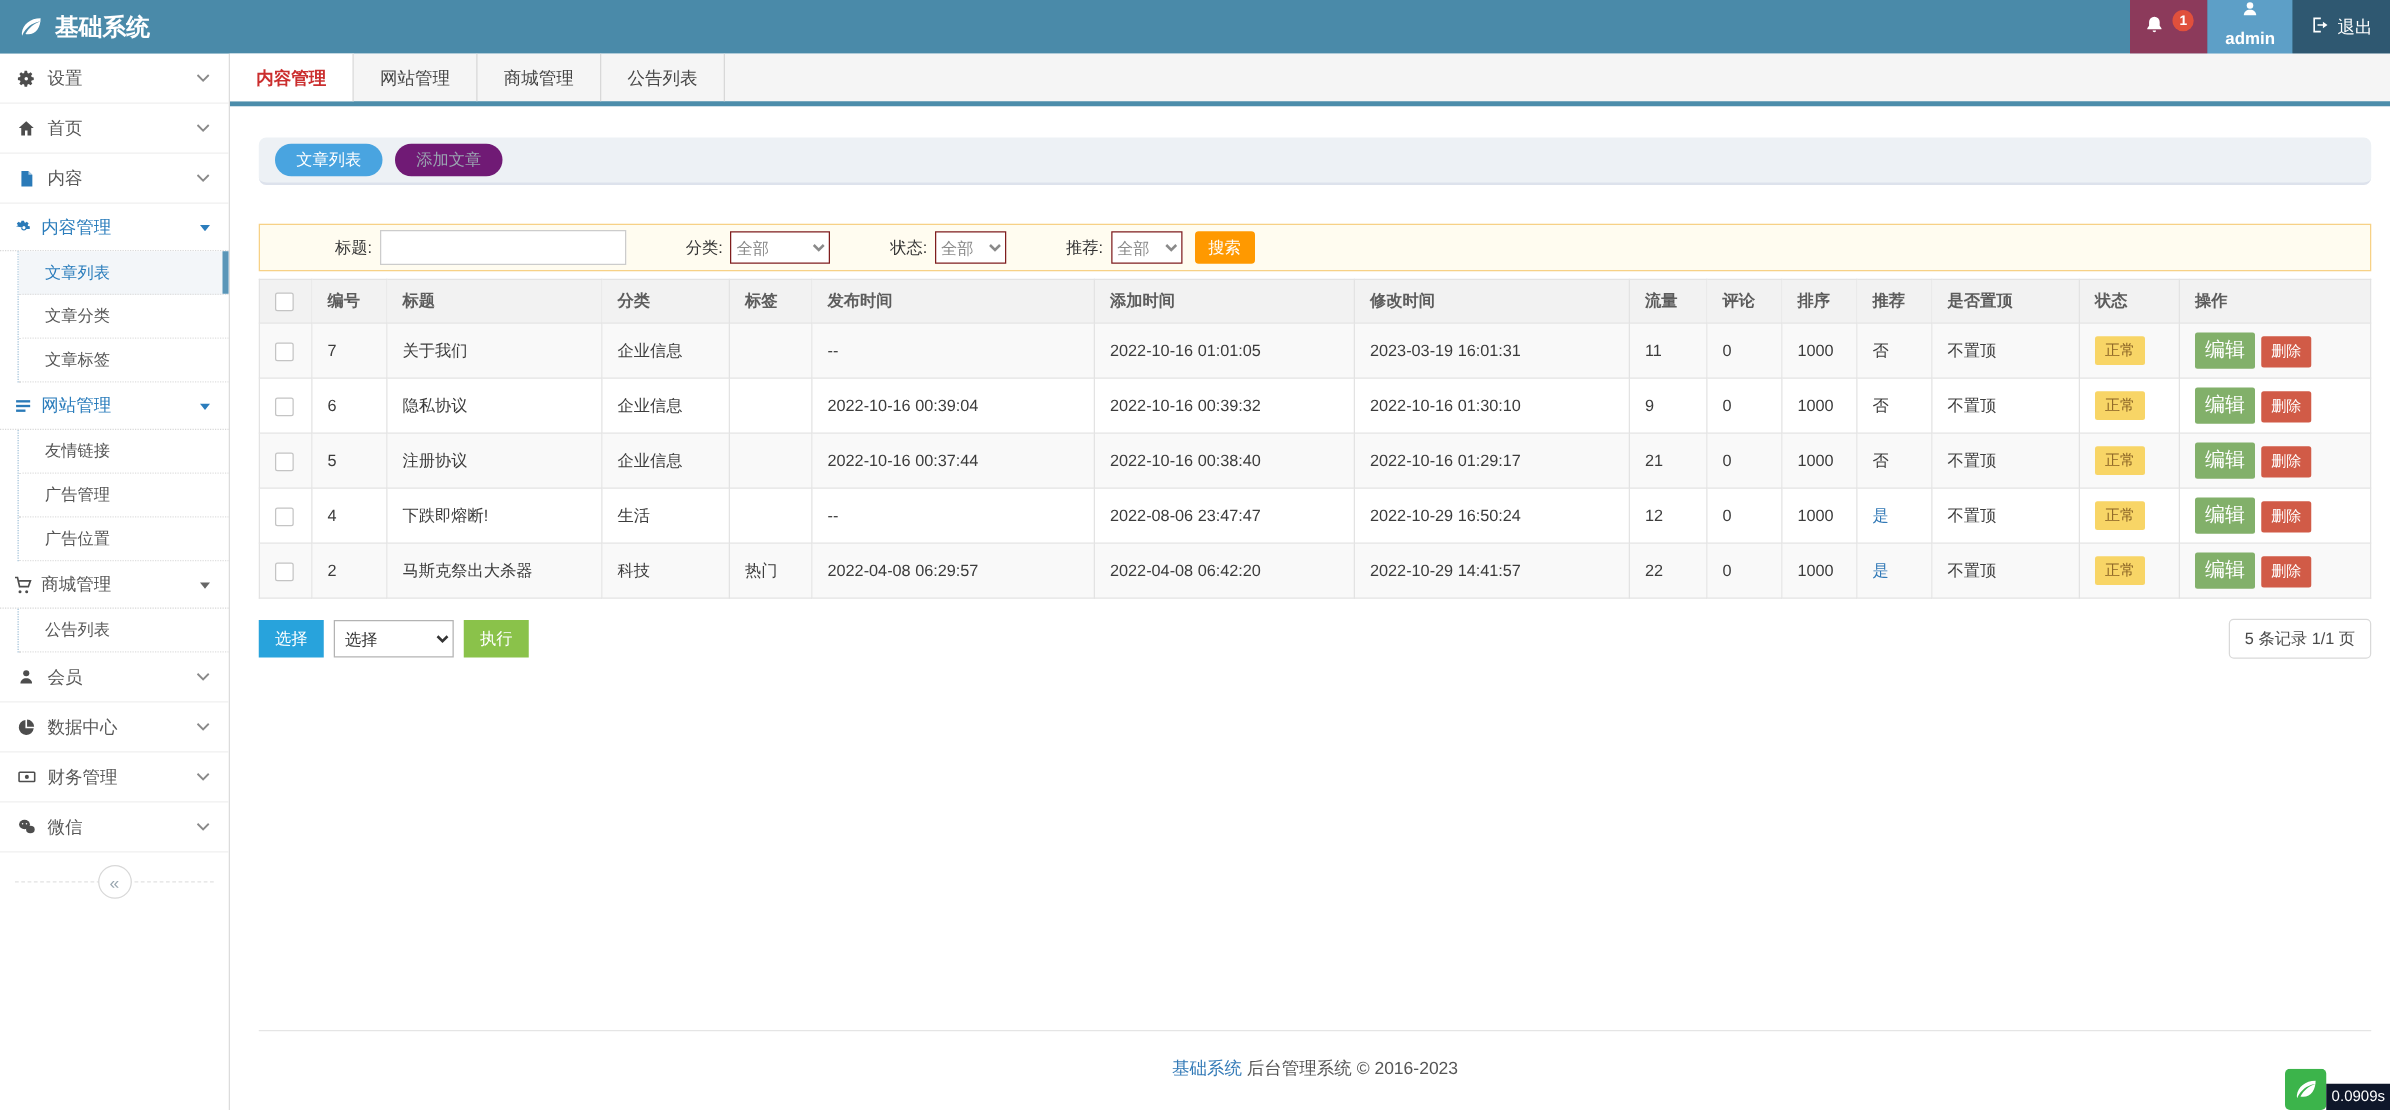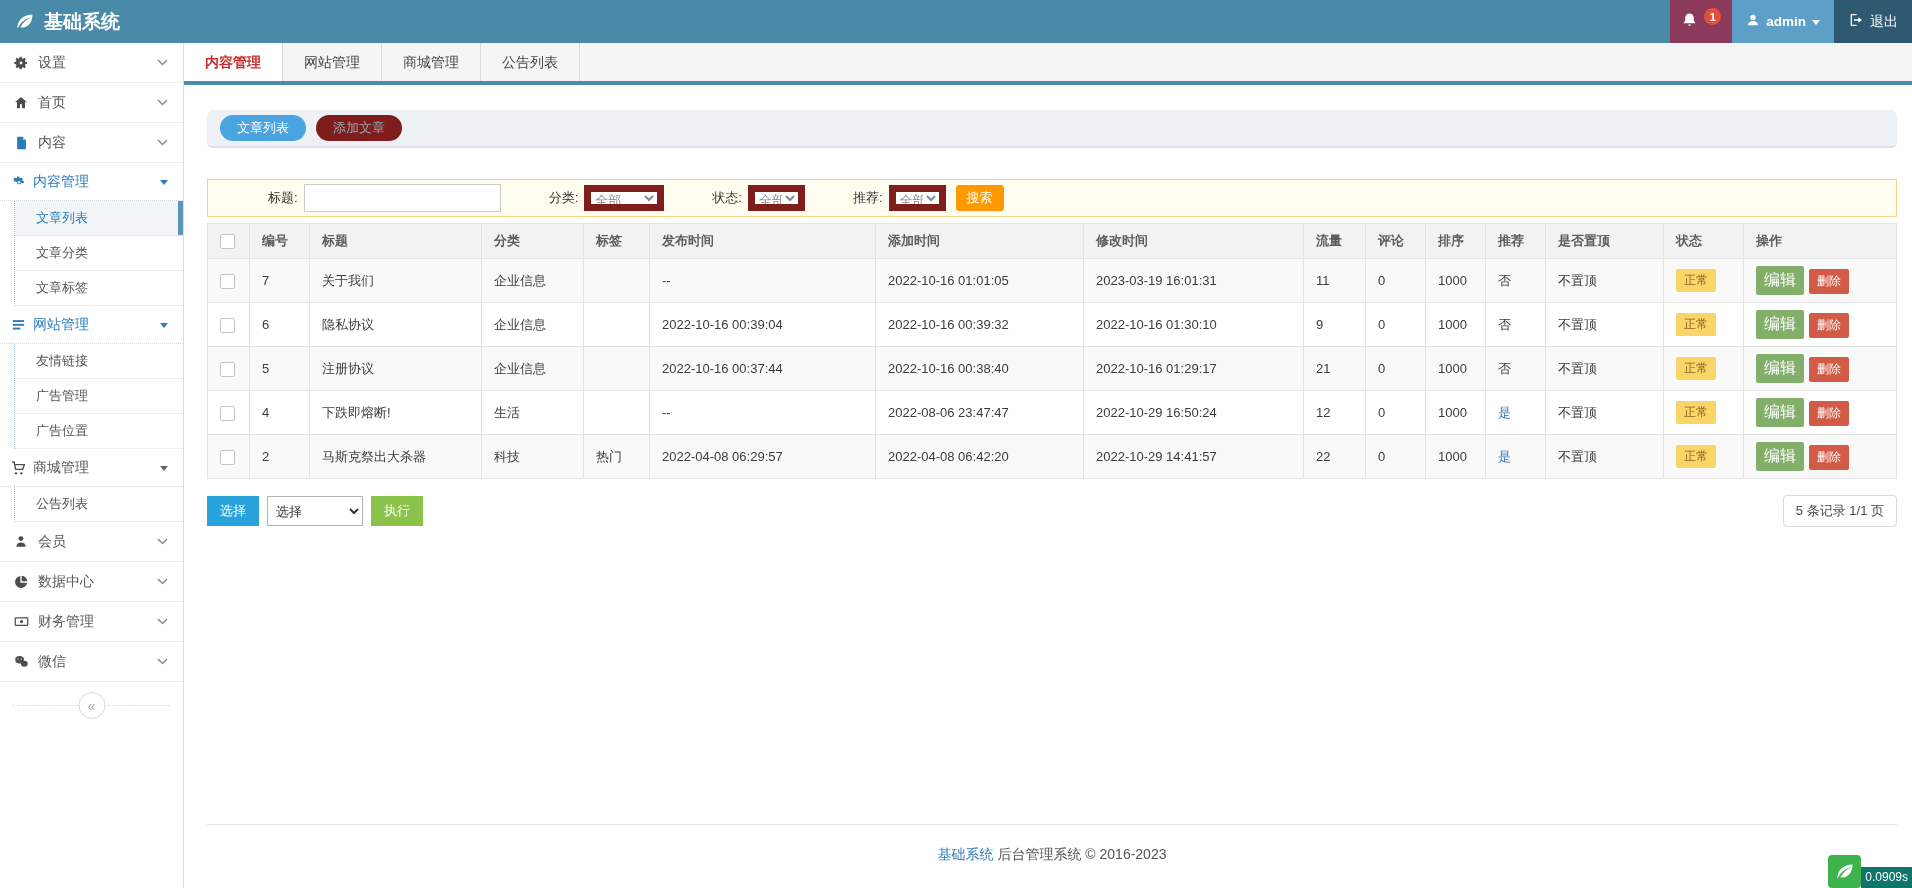--- a/index.html
+++ b/index.html
@@ -14,21 +14,21 @@
   
   .navbar { height:43px; background:#4a8aa9; display:flex; align-items:stretch; color:#fff; flex-shrink:0; }
   .brand { display:flex; align-items:center; gap:9px; padding:0 15px; font-size:19px; font-weight:bold; }
   .brand svg { display:block; }
   .nav-right { margin-left:auto; display:flex; }
   .nav-block { display:flex; align-items:center; gap:6px; cursor:pointer; }
   .nav-bell { background:#8c3a5b; padding:0 11px; }
   .badge { min-width:17px; height:17px; border-radius:9px; background:#e0503c; color:#fff;
            font-size:11px; display:flex; align-items:center; justify-content:center;
            transform:translateY(-5px); padding:0 4px; font-weight:bold; }
-  .nav-user { background:#5d9fc7; padding:0 14px; font-size:13.5px; font-weight:bold; }
+  .nav-user { background:#5d9fc7; padding:0 14px; font-size:13.5px; font-weight:bold;flex-direction:column; }
   .caret { width:0; height:0; border:4px solid transparent; border-top:5px solid #fff; margin-top:5px; }
   .nav-logout { background:#2f5871; padding:0 14px; font-size:14px; }
 
   
   .body-row { flex:1; display:flex; min-height:0; }
 
   
   .sidebar { width:184px; flex-shrink:0; background:#fff; border-right:1px solid #dcdcdc; overflow:hidden; }
   .side-item { height:40px; display:flex; align-items:center; padding:0 15px 0 11px;
                border-bottom:1px solid #efefef; font-size:14px; color:#585858; cursor:pointer; }
@@ -59,28 +59,28 @@
   .tabbar { display:flex; background:#f5f5f5; border-bottom:4px solid #4c8dab; height:42px; flex-shrink:0; }
   .tab { padding:0 21px; line-height:38px; font-size:14px; color:#464646; border-right:1px solid #d8d8d8; cursor:pointer; }
   .tab.active { background:#fff; color:#cb2e2e; font-weight:bold; }
 
   .content { flex:1; display:flex; flex-direction:column; padding:0 15px 0 23px; min-height:0; }
 
   .pill-panel { margin-top:25px; background:#edf1f5; border-radius:6px; border-bottom:2px solid #dde2ec;
                 padding:5px 13px; display:flex; gap:10px; flex-shrink:0; }
   .pill { height:26px; line-height:26px; padding:0 17px; border-radius:14px; font-size:13px; border:none; cursor:pointer; }
   .pill.active { background:#49a4e0; color:#fff; }
-  .pill.disabled { background:#7f1d1d; color:#9aa5b1; }
+  .pill.disabled { background:#701a75; color:#9aa5b1; }
 
   .filter-bar { margin-top:31px; background:#fffcf0; border:1px solid #f7d186; padding:4px 12px;
                 display:flex; align-items:center; font-size:13px; color:#333; flex-shrink:0; }
   .filter-bar label { margin-right:6px;margin-left:48px; }
   .gap { margin-left:17px; }
   .title-input { width:197px; height:28px; border:1px solid #ccc; padding:0 8px; font-size:13px; background:#fff; }
-  .filter-bar select { height:26px; border:7px solid #7f1d1d; color:#8a8a8a; background:#fff; font-size:13px; }
+  .filter-bar select { height:26px; border:1px solid #7f1d1d; color:#8a8a8a; background:#fff; font-size:13px; }
   .sel-cat { width:80px; }
   .sel-small { width:57px; }
   .search-btn { background:#ff9900; color:#fff; border:none; border-radius:3px; height:26px;
                 padding:0 11px; font-size:13px; margin-left:10px; cursor:pointer; }
 
   table.data-table { width:100%; border-collapse:collapse; table-layout:fixed; margin-top:6px; font-size:13px;border-radius:10px; }
   .data-table th, .data-table td { border:1px solid #e3e3e3; padding:0 12px; text-align:left;
                                    overflow:hidden; white-space:nowrap; }
   .data-table thead th { background:#f2f2f2; height:35px; color:#5c5c5c; font-weight:bold; }
   .data-table tbody td { height:44px; color:#3c3c3c; }
@@ -104,21 +104,21 @@
   .pagination { margin-left:auto; border:1px solid #d9d9d9; border-radius:4px; padding:6px 12px;
                 font-size:13px; color:#4a4a4a; background:#fff; }
 
   .footer { border-top:1px solid #e5e5e5; text-align:center; padding:21px 0 24px; font-size:14px;
             color:#555; margin-top:auto; flex-shrink:0; }
   .footer-link { color:#337ab7; text-decoration:none; cursor:pointer; }
 
   .perf-badge { position:fixed; right:0; bottom:0; display:flex; align-items:flex-end; }
   .perf-leaf { width:33px; height:33px; background:#3cb44b; border-radius:4px; display:flex;
                align-items:center; justify-content:center; cursor:pointer; }
-  .perf-time { background:#0f766e; color:#fff; font-size:12px; height:21px; line-height:21px; padding:0 4px; }
+  .perf-time { background:#0f172a; color:#fff; font-size:12px; height:21px; line-height:21px; padding:0 4px; }
 </style>
 </head>
 <body>
 
 <div class="app">
 
   <header class="navbar">
     <div class="brand">
       <span>
         <svg width="20" height="20" viewBox="0 0 24 24" fill="#fff">

